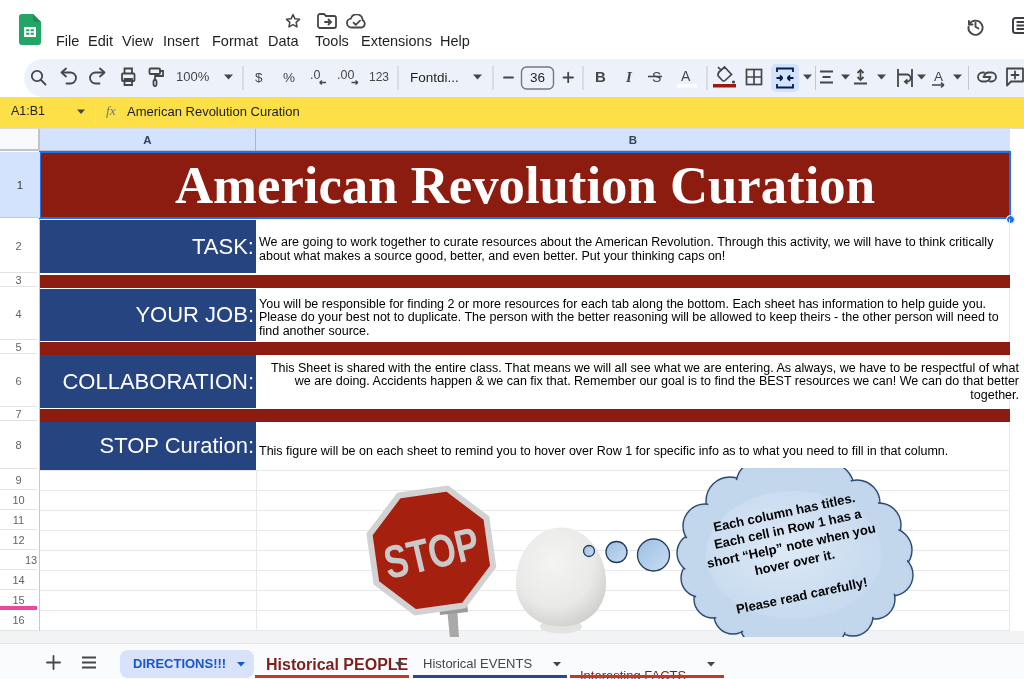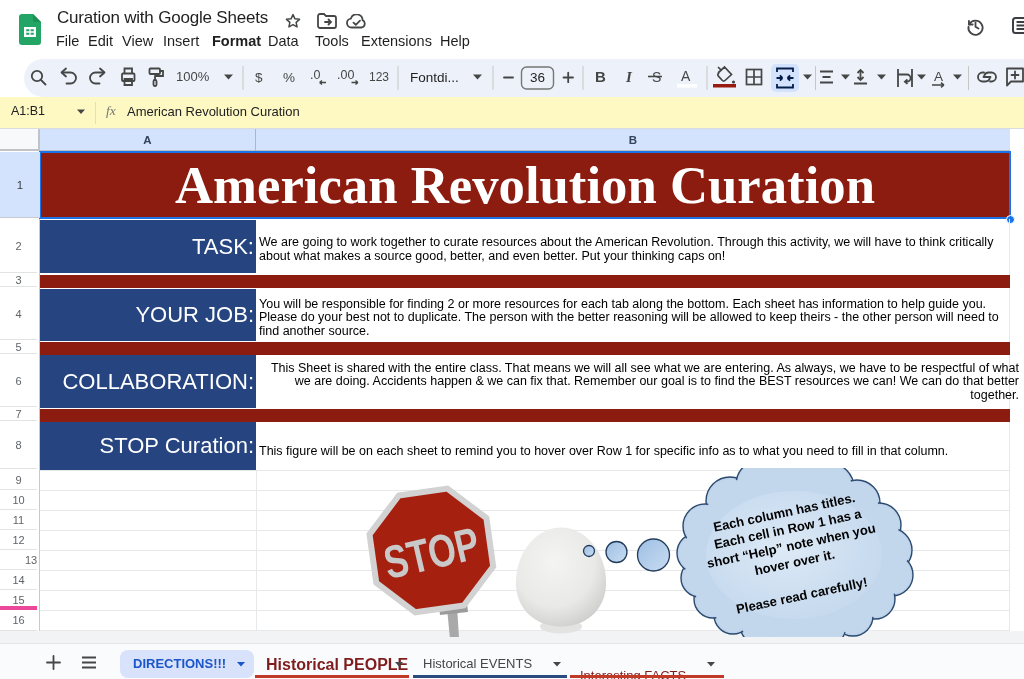--- a/index.html
+++ b/index.html
@@ -12,42 +12,41 @@
 <body>
 <div id="app">
 
 <div class="abs" id="topbar" style="left:0;top:0;width:1024px;height:59px;background:#ffffff;">
 
   <svg class="abs" style="left:18px;top:13px;" width="24" height="33" viewBox="0 0 24 33">
     <path d="M1 4 a3 3 0 0 1 3-3 h11 l8 8 v20 a3 3 0 0 1 -3 3 h-16 a3 3 0 0 1 -3-3 z" fill="#23a566"></path>
     <path d="M15 1 l8 8 h-6 a2 2 0 0 1 -2-2 z" fill="#1c8f52"></path>
     <path d="M6 14 h12 v10 h-12 z M8.2 16.2 h3.2 v2 h-3.2 z M12.6 16.2 h3.2 v2 h-3.2 z M8.2 19.8 h3.2 v2 h-3.2 z M12.6 19.8 h3.2 v2 h-3.2 z" fill="#ffffff" fill-rule="evenodd"></path>
   </svg>
-  <div class="abs" style="left:57px;top:8px;font-size:17px;letter-spacing:-0.2px;color:#1f1f1f;">Curation with Google Sheets</div>
 
   <svg class="abs" style="left:284px;top:12px;" width="18" height="18" viewBox="0 0 24 24" fill="none" stroke="#444746" stroke-width="2">
         <path d="M12 3.5l2.6 5.6 6.1.7-4.5 4.1 1.2 6-5.4-3-5.4 3 1.2-6-4.5-4.1 6.1-.7z" stroke-linejoin="round"></path>
       </svg>
 
   <svg class="abs" style="left:317px;top:13px;" width="20" height="16" viewBox="0 0 20 16" fill="none" stroke="#444746" stroke-width="1.8">
         <path d="M1 3 a2 2 0 0 1 2-2 h4 l2 2 h8 a2 2 0 0 1 2 2 v8 a2 2 0 0 1 -2 2 h-14 a2 2 0 0 1 -2-2 z"></path>
         <path d="M8 9 h6 M11.5 6.5 L14 9 l-2.5 2.5" stroke-linecap="round"></path>
       </svg>
 
   <svg class="abs" style="left:346px;top:14px;" width="22" height="15" viewBox="0 0 22 15" fill="none" stroke="#444746" stroke-width="1.8">
         <path d="M5.5 13.5 a4.5 4.5 0 0 1 -.6-8.96 A6 6 0 0 1 16.6 6.1 a4 4 0 0 1 -.8 7.4 z"></path>
         <path d="M7.5 8.6 l2.3 2.3 4.2-4.2" stroke-linecap="round" stroke-linejoin="round"></path>
       </svg>
 
   <div class="abs" style="top:33px;left:0;width:1024px;height:16px;font-size:14.5px;color:#1f1f1f;">
     <span class="abs" style="left:56px;">File</span>
         <span class="abs" style="left:88px;">Edit</span>
         <span class="abs" style="left:122px;">View</span>
         <span class="abs" style="left:163px;">Insert</span>
-        <span class="abs" style="left:212px;font-weight:bold;">Format</span>
+        <span class="abs" style="left:212px;">Format</span>
         <span class="abs" style="left:268px;">Data</span>
         <span class="abs" style="left:315px;">Tools</span>
         <span class="abs" style="left:361px;">Extensions</span>
         <span class="abs" style="left:440px;">Help</span>
   </div>
 
   <svg class="abs" style="left:965px;top:16px;" width="21" height="21" viewBox="0 0 24 24" fill="none" stroke="#434548" stroke-width="2.1">
         <path d="M4.5 5.5 v4.2 h4.2" stroke-linecap="round" stroke-linejoin="round"></path>
         <path d="M5 9.4 a8.1 8.1 0 1 1 -1 2.9" stroke-linecap="round"></path>
         <path d="M12 7.3 v4.9 l3.4 2" stroke-linecap="round"></path>
@@ -155,21 +154,21 @@
     <path d="M966 22.5 h1.5 a4.5 4.5 0 0 0 0-9 h-3 a4.5 4.5 0 0 0 -4.3 3.2"></path>
     <path d="M959.5 18 h7"></path>
   </g>
 
   <g stroke="#444746" stroke-width="1.8" fill="none">
     <path d="M983 9.5 h16 v13 h-12 l-4 4 z" stroke-linejoin="round"></path>
     <path d="M991 12.5 v7 M987.5 16 h7" stroke-linecap="round"></path>
   </g>
 </svg>
 
-<div class="abs" style="left:0;top:97px;width:1024px;height:32px;background:#fef9c3;border-bottom:1px solid #dadce0;">
+<div class="abs" style="left:0;top:97px;width:1024px;height:32px;background:#fde047;border-bottom:1px solid #dadce0;">
   <div class="abs" style="left:11px;top:7px;font-size:12.5px;color:#202124;">A1:B1</div>
   <svg class="abs" style="left:75px;top:11px;" width="12" height="8" viewBox="0 0 12 8">
         <path d="M2 1.5 l4 4.5 4-4.5 z" fill="#444746"></path>
       </svg>
   <div class="abs" style="left:95px;top:5px;width:1px;height:22px;background:#dadce0;"></div>
   <div class="abs" style="left:106px;top:6px;font-size:13.5px;font-style:italic;color:#747775;font-family:'Liberation Serif',serif;">fx</div>
   <div class="abs" style="left:127px;top:6.5px;font-size:13px;color:#202124;">American Revolution Curation</div>
 </div>
 
 <div class="abs" style="left:0;top:129px;width:40px;height:22px;background:#f8f9fa;border-right:2px solid #c0c3c7;border-bottom:2px solid #c0c3c7;"></div>

